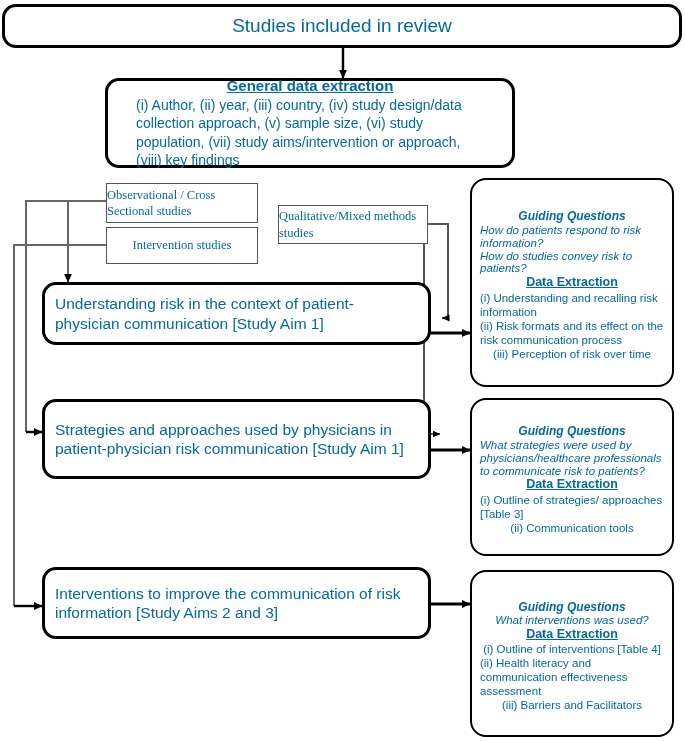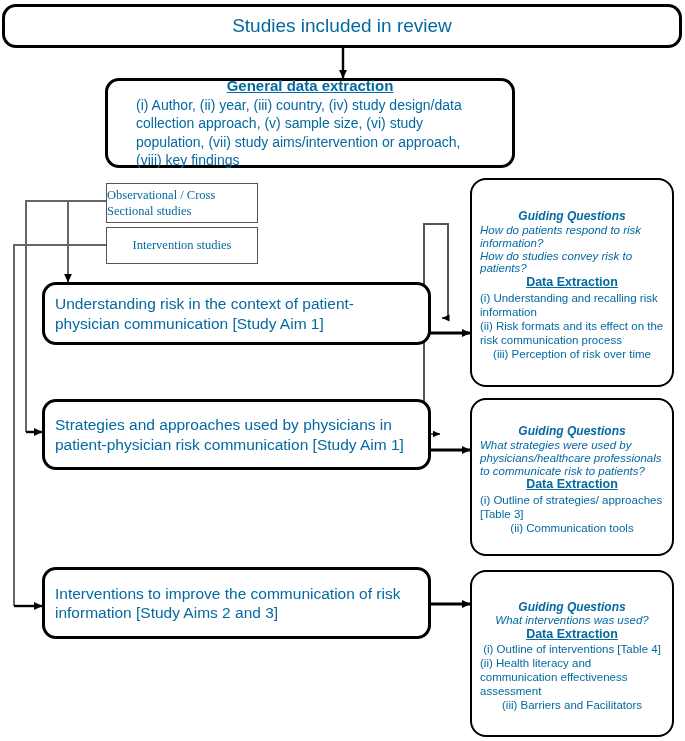--- a/index.html
+++ b/index.html
@@ -138,26 +138,29 @@
   </div>
 
   <div class="node thin sm" style="left:106px; top:183px; width:152px; height:40px;">
     <span class="line">Observational / Cross Sectional studies</span>
   </div>
 
   <div class="node thin sm" style="left:106px; top:227px; width:152px; height:37px;">
     <span class="line">Intervention studies</span>
   </div>
 
+  <div class="node thin sm" style="left:278px; top:205px; width:150px; height:39px;">
+    <span class="line">Qualitative/Mixed methods studies</span>
+  </div>
 
   <div class="node proc title-md" style="left:42px; top:282px; width:389px; height:63px; padding:0 10px;">
     <span class="line">Understanding risk in the context of patient-physician communication [Study Aim 1]</span>
   </div>
 
-  <div class="node proc title-md" style="left:42px; top:399px; width:389px; height:71px; padding:0 10px;">
+  <div class="node proc title-md" style="left:42px; top:399px; width:389px; height:80px; padding:0 10px;">
     <span class="line">Strategies and approaches used by physicians in patient-physician risk communication [Study Aim 1]</span>
   </div>
 
   <div class="node proc title-md" style="left:42px; top:567px; width:389px; height:72px; padding:0 10px;">
     <span class="line">Interventions to improve the communication of risk information [Study Aims 2 and 3]</span>
   </div>
 
   <div class="node guide" style="left:470px; top:178px; width:204px; height:209px;">
     <span class="hdr-italic">Guiding Questions</span>
     <span class="q-italic">How do patients respond to risk information?</span>

